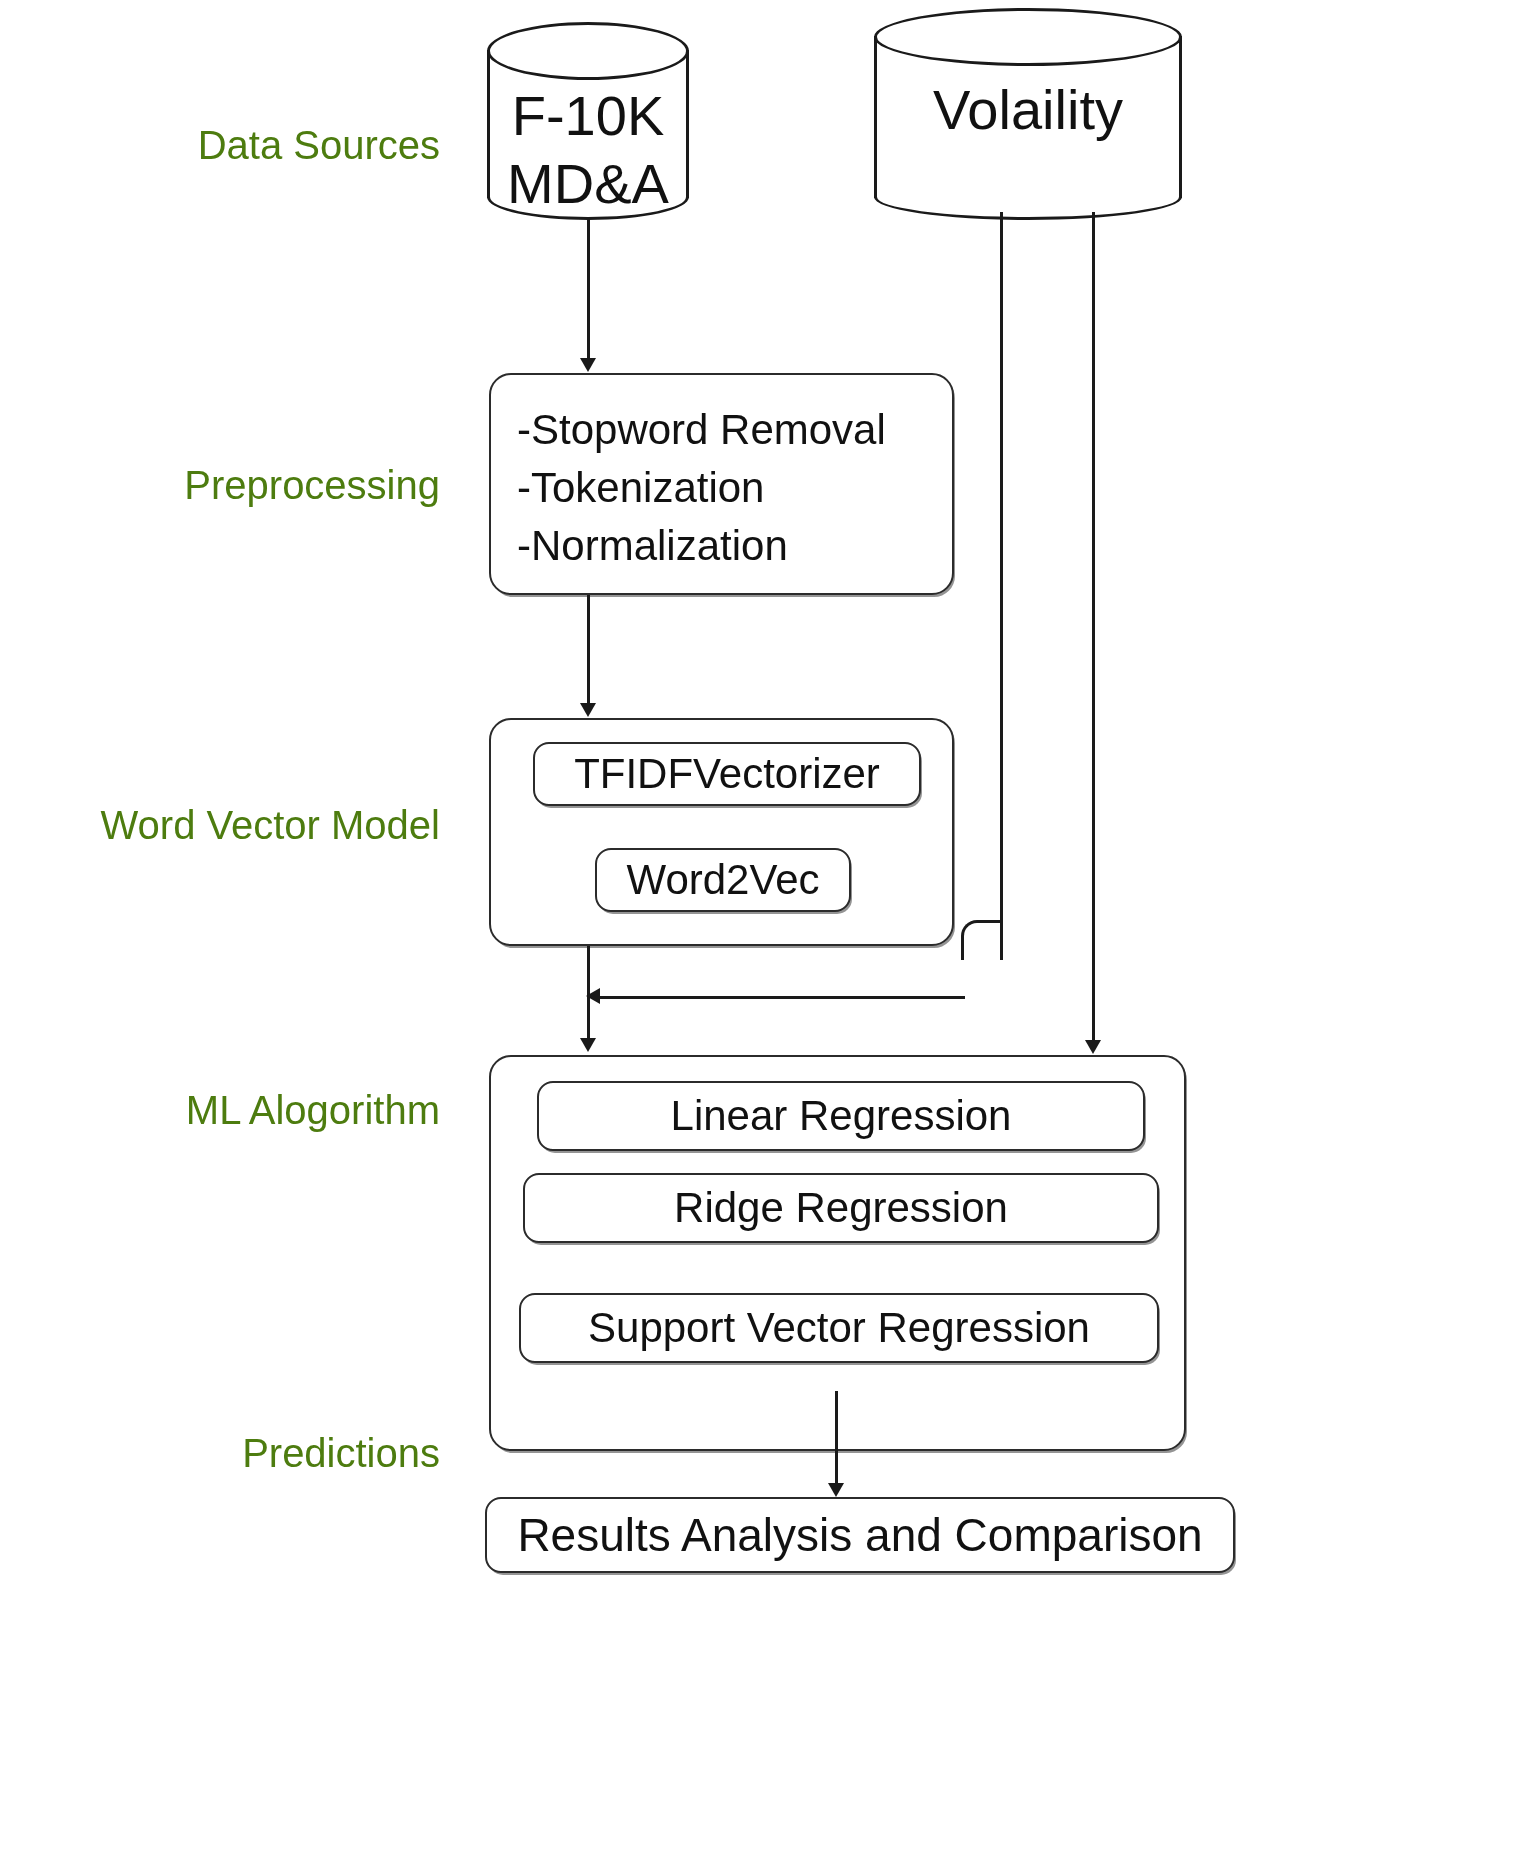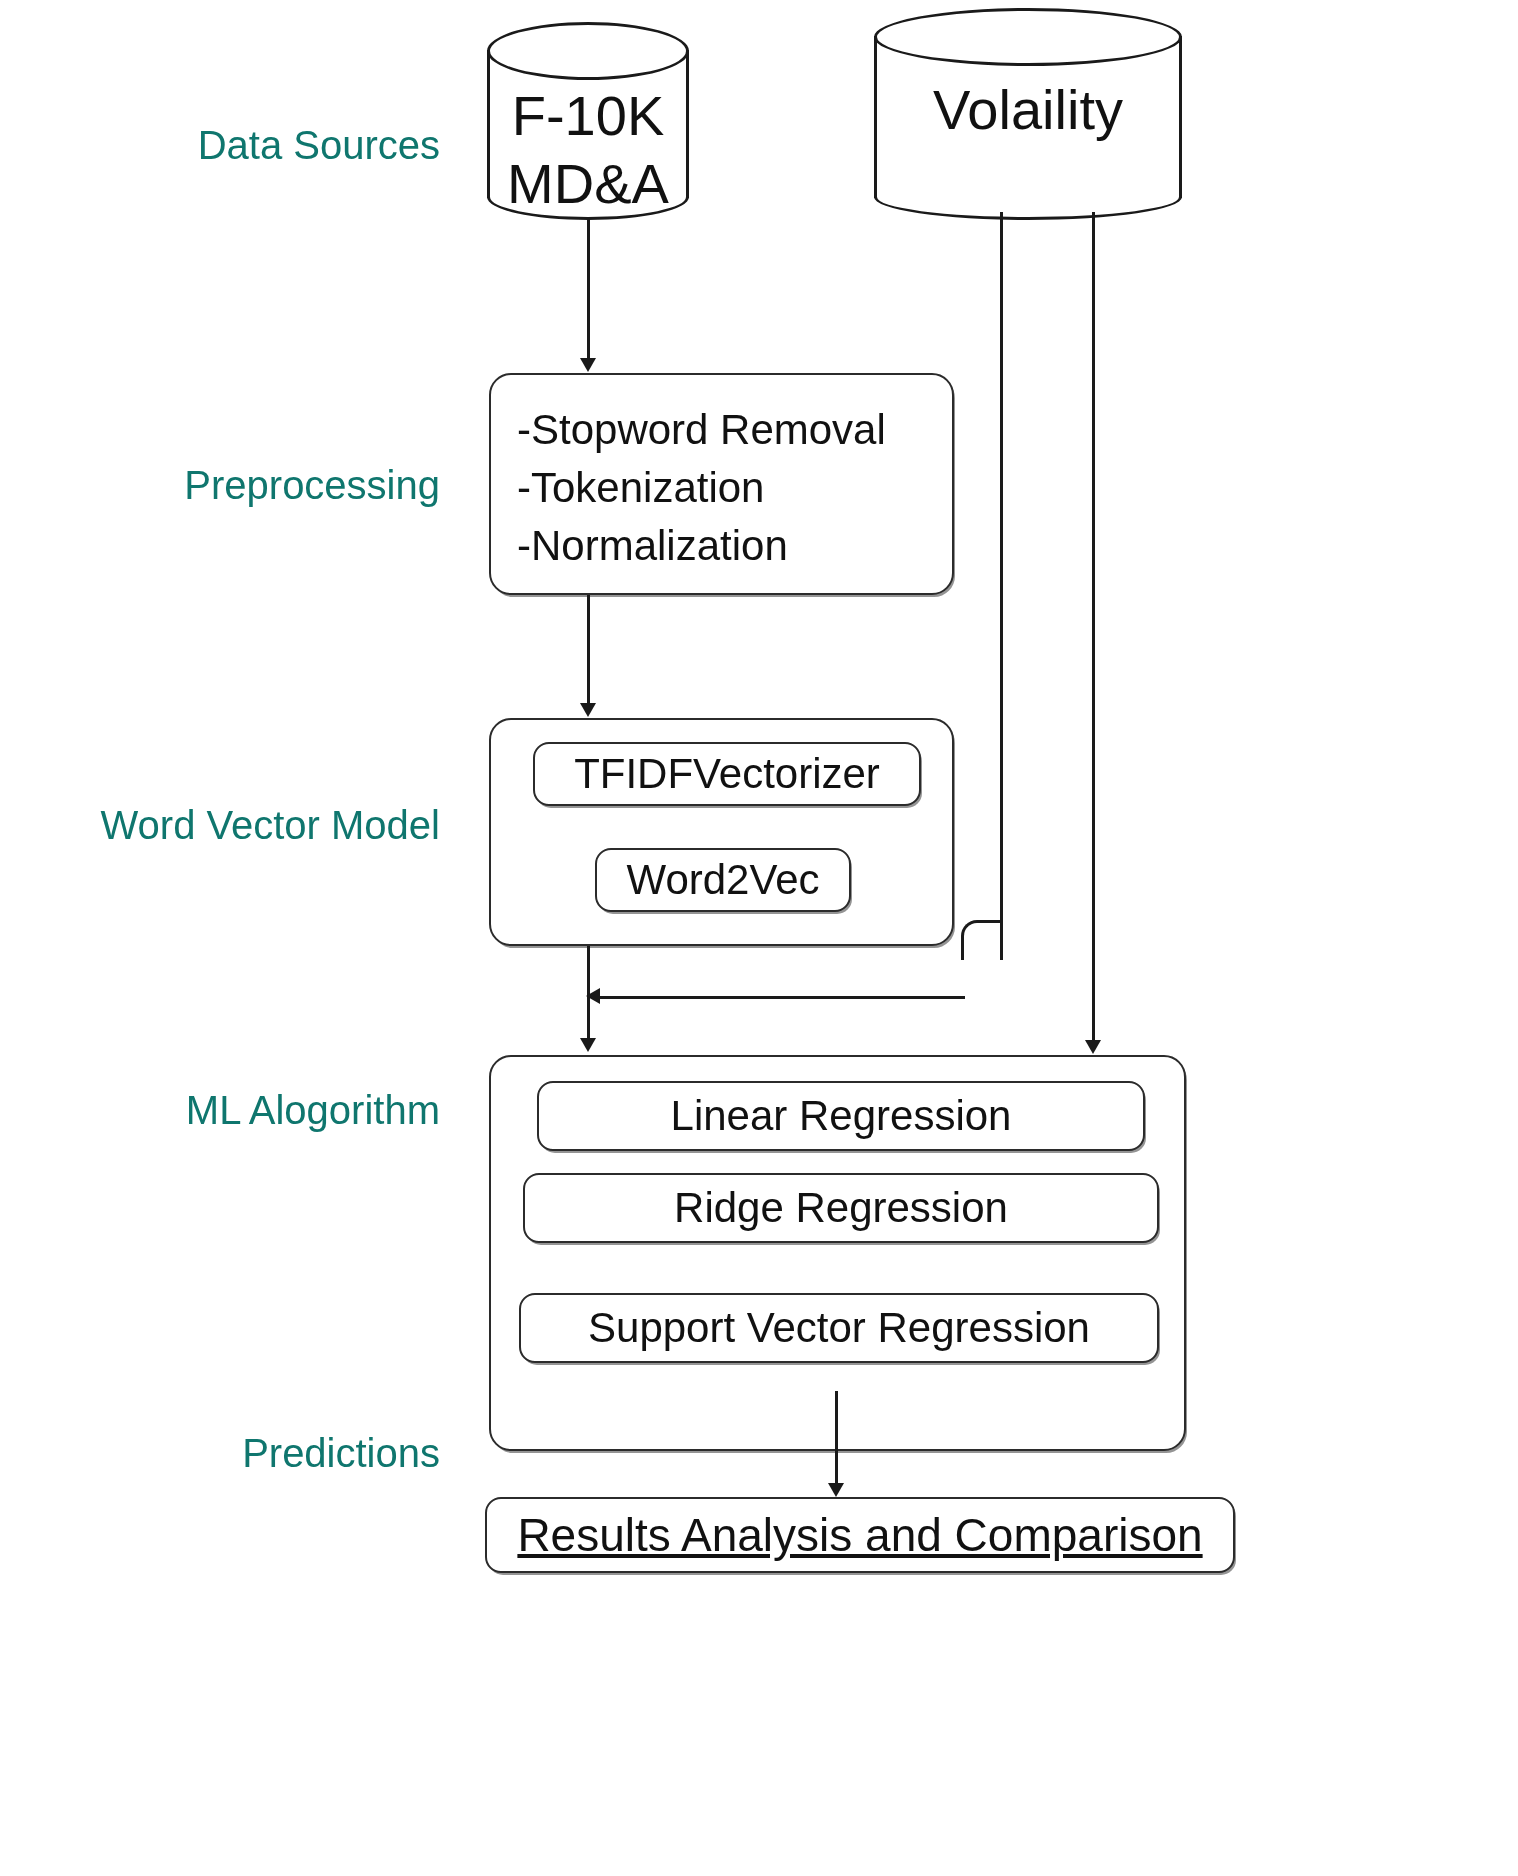--- a/index.html
+++ b/index.html
@@ -1,20 +1,20 @@
 <!DOCTYPE html>
 <html><head>
 <meta charset="utf-8">
 <style>
   html,body{margin:0;padding:0;background:#ffffff;}
   body{width:1518px;height:1876px;position:relative;
        font-family:"Liberation Sans","DejaVu Sans",sans-serif;color:#111;}
   #stage{position:absolute;left:0;top:0;width:1518px;height:1876px;overflow:hidden;}
 
-  .rowlabel{position:absolute;font-size:40px;line-height:1;color:#0f766e;white-space:nowrap;text-align:right;}
+  .rowlabel{position:absolute;font-size:40px;line-height:1;color:#4d7c0f;white-space:nowrap;text-align:right;}
 
   
   .cyl{position:absolute;}
   .cyl .body{position:absolute;left:0;right:0;top:28px;bottom:22px;
              border-left:3px solid #1a1a1a;border-right:3px solid #1a1a1a;background:#fff;}
   .cyl .top{position:absolute;left:0;right:0;top:0;height:58px;
             border:3px solid #1a1a1a;border-radius:50%;background:#fff;box-sizing:border-box;}
   .cyl .bot{position:absolute;left:0;right:0;bottom:0;height:46px;
             border:3px solid #1a1a1a;border-radius:50%;background:#fff;box-sizing:border-box;
             clip-path:inset(50% 0 0 0);}
@@ -109,15 +109,15 @@
 
   <div class="box outer" style="left:489px;top:1055px;width:697px;height:396px;">
     <div class="pill" style="left:46px;top:24px;width:608px;height:70px;">Linear Regression</div>
     <div class="pill" style="left:32px;top:116px;width:636px;height:70px;">Ridge Regression</div>
     <div class="pill" style="left:28px;top:236px;width:640px;height:70px;">Support Vector Regression</div>
   </div>
 
   <div class="vline" style="left:835px;top:1391px;height:96px;"></div>
   <div class="arrow-down" style="left:828px;top:1483px;"></div>
 
-  <div class="pill" style="left:485px;top:1497px;width:750px;height:76px;font-size:46px;text-decoration:underline;">Results Analysis and Comparison</div>
+  <div class="pill" style="left:485px;top:1497px;width:750px;height:76px;font-size:46px;">Results Analysis and Comparison</div>
 
 </div>
 
 </body></html>

